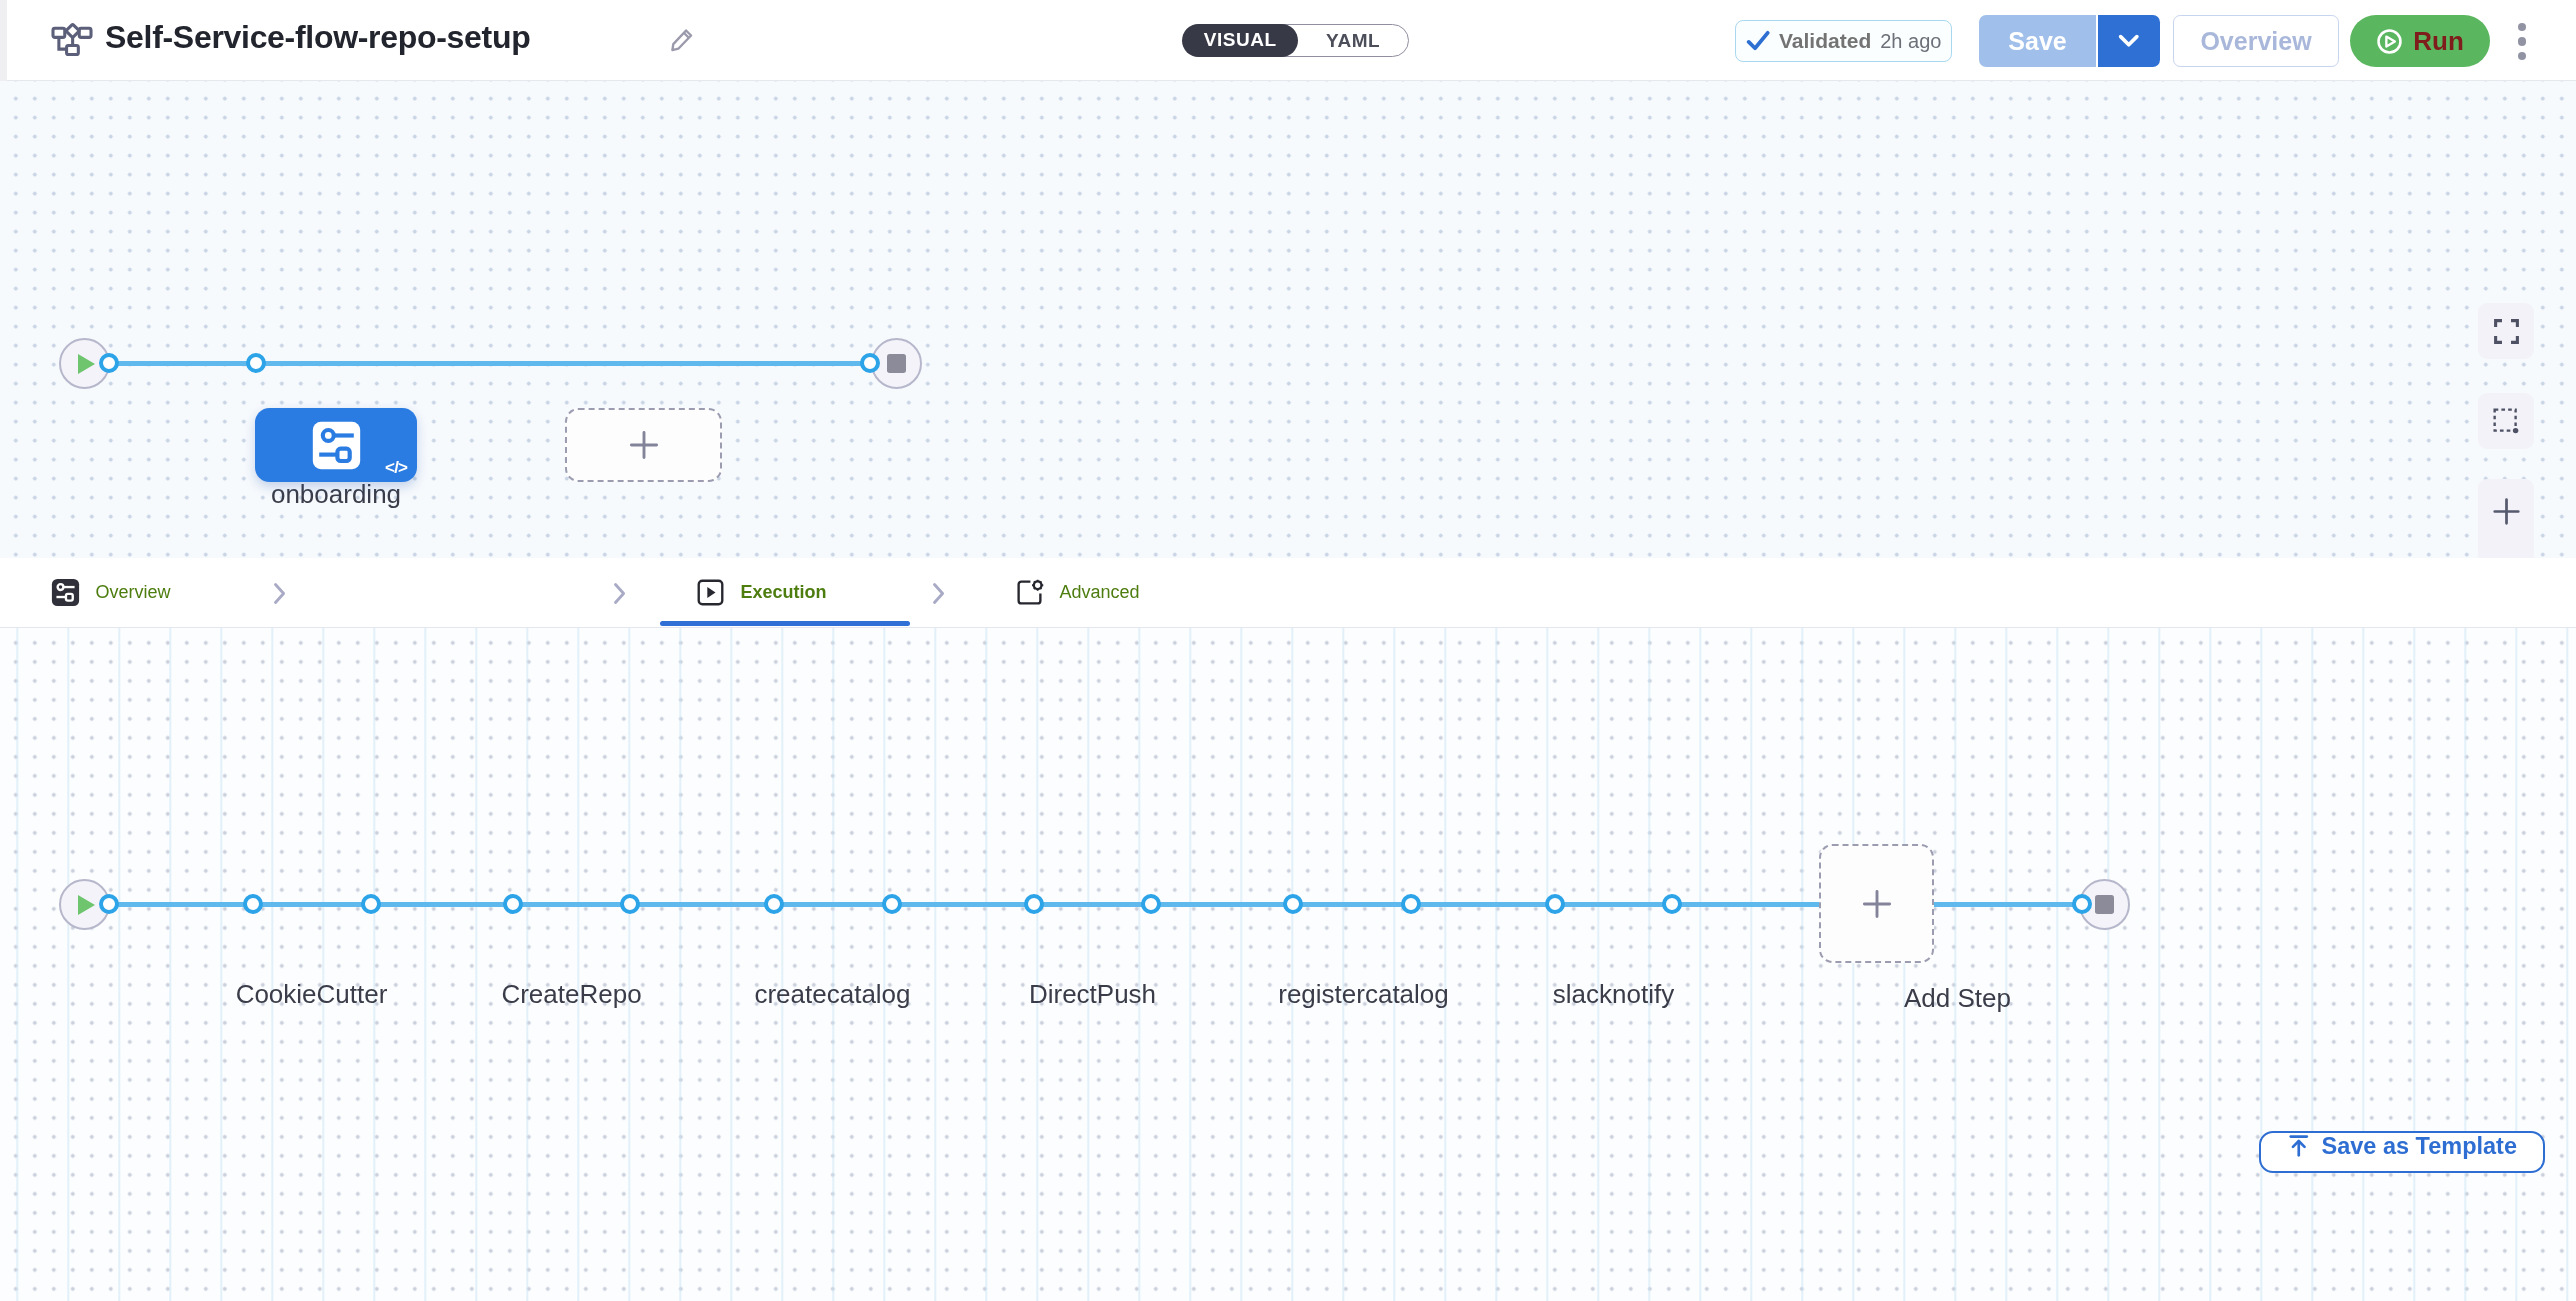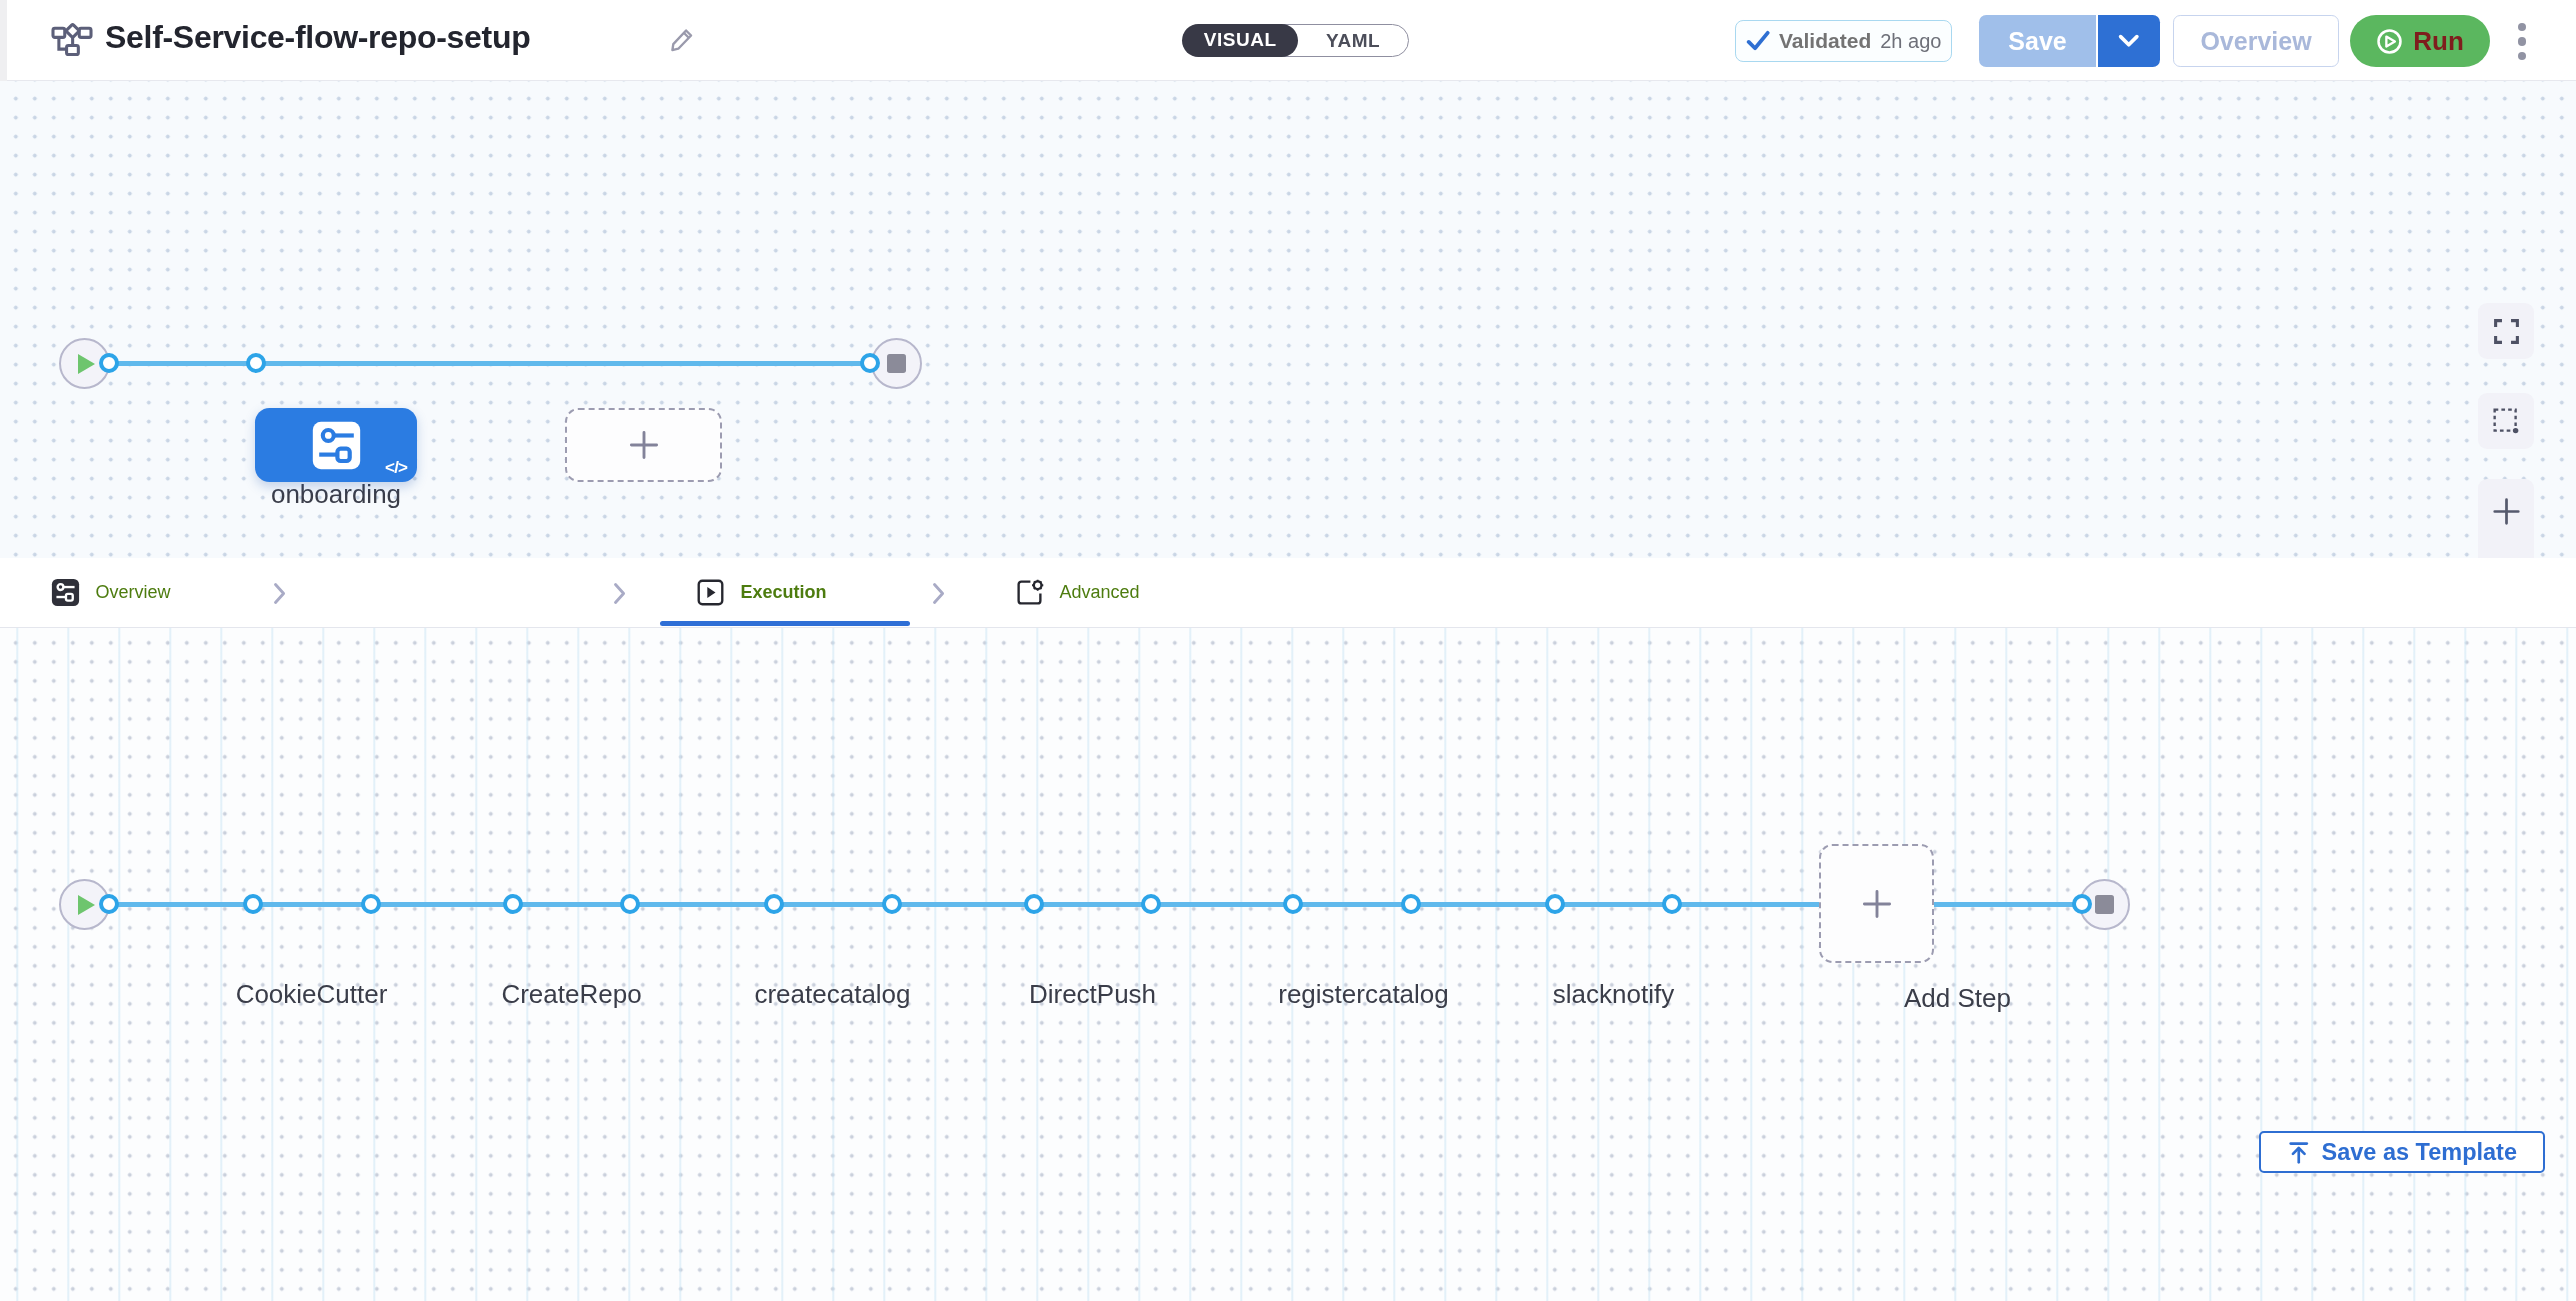--- a/index.html
+++ b/index.html
@@ -54,21 +54,21 @@
   #stage-card { left:255px; top:327px; width:162px; height:74px; border-radius:14.5px; background:#2b7ce2; z-index:5; box-shadow:0 4.5px 11px rgba(43,96,180,.25); display:flex; align-items:center; justify-content:center; cursor:pointer; }
   .code-badge { position:absolute; right:10px; bottom:4.5px; font-size:17px; font-weight:700; color:#6d7080; letter-spacing:-0.9px; z-index:7; }
   #stage-card .code-badge { color:#fff; }
 
   
   #tab-bar { left:0; top:558px; width:2576px; height:70px; background:#fff; border-bottom:1.8px solid #e4e6ed; z-index:25; }
   .tab { top:0; height:68px; display:flex; align-items:center; gap:15.4px; cursor:pointer; }
   .tab-label { font-size:18px; color:#4d7c0f; }
   .tab-sep { top:22px; }
   #tab-underline { left:660px; top:63px; width:250px; height:5.4px; background:#2f6fd6; border-radius:2.7px; }
-  #save-template-btn { left:2259px; top:573px; width:286px; height:42px; border:2.3px solid #2e6ed2; border-radius:5px; background:#fff; color:#2e6ed2; font-size:23.5px; font-weight:700; display:flex; align-items:center; justify-content:center; gap:11px; cursor:pointer; }
+  #save-template-btn { left:2259px; top:573px; width:286px; height:42px; border:2.3px solid #2e6ed2; border-radius:14px; background:#fff; color:#2e6ed2; font-size:23.5px; font-weight:700; display:flex; justify-content:center; gap:11px; cursor:pointer; }
 
   
   .zoom-btn { left:2478px; width:56px; background:#f2f2f8; border-radius:9px; z-index:10; display:flex; flex-direction:column; align-items:center; justify-content:center; cursor:pointer; }
   #fit-btn { top:222px; height:56px; }
   #marquee-btn { top:312px; height:56px; }
   #zoom-group { top:398px; height:113px; justify-content:space-around; }
 </style>
 </head>
 <body>
 

